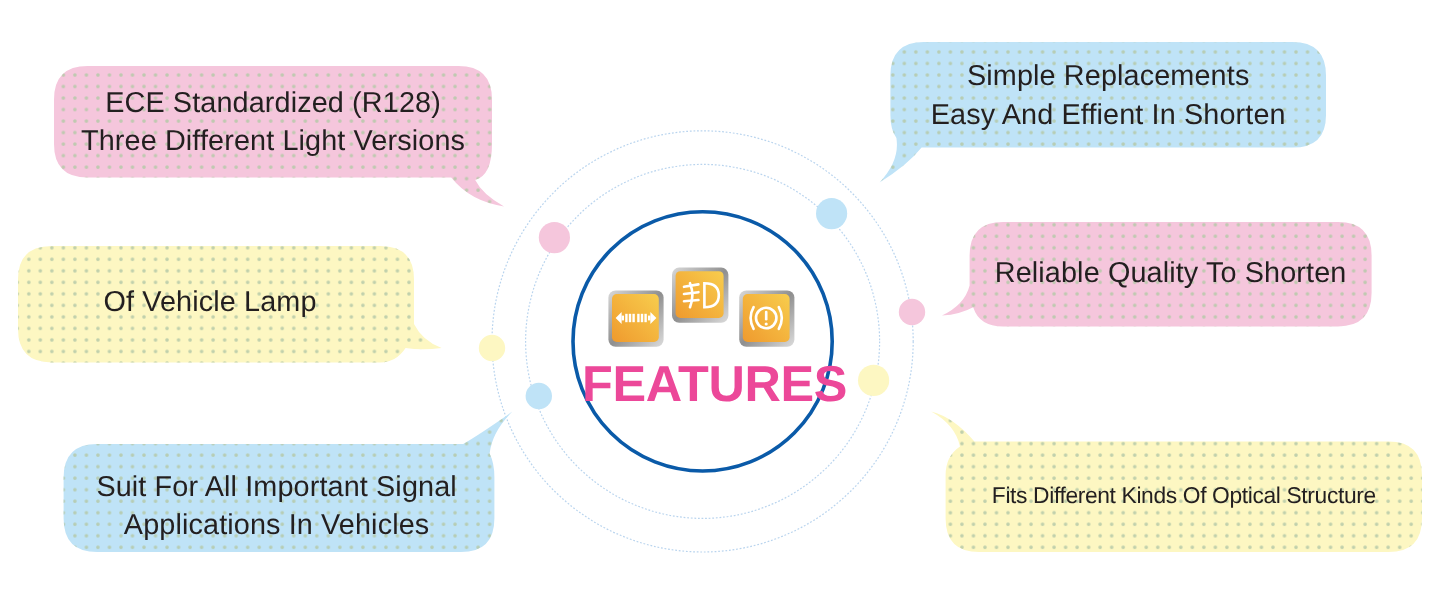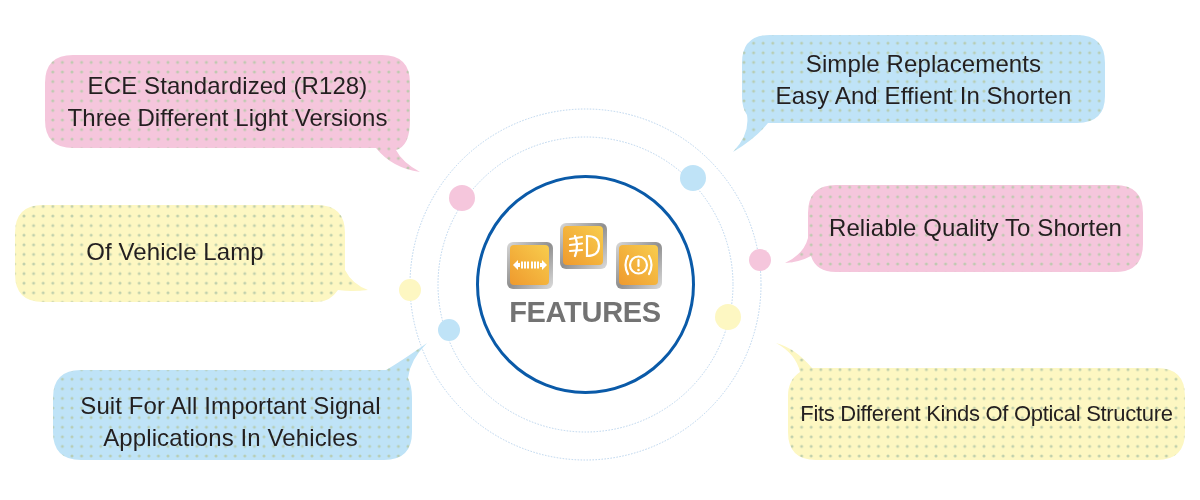--- a/index.html
+++ b/index.html
@@ -6,25 +6,25 @@
   body { width: 1200px; height: 500px; position: relative; overflow: hidden;
          font-family: "Liberation Sans", sans-serif; }
   #stage { position: absolute; left: 0; top: 0; width: 1200px; height: 500px; }
   .bubble-text {
     position: absolute; display: flex; flex-direction: column;
     align-items: center; justify-content: center; text-align: center;
     color: #231f20; font-size: 24px; line-height: 32px; letter-spacing: 0.1px;
     font-family: "Liberation Sans", sans-serif;
   }
   .bubble-text span { display: block; white-space: nowrap; }
-  #b5 { font-size: 22px; letter-spacing: -0.3px; }
+  #b5 { font-size: 19px; letter-spacing: -0.3px; }
   .title {
     position: absolute; left: 485px; top: 296px; width: 200px; text-align: center;
-    font-family: "Liberation Sans", sans-serif; font-weight: bold; font-size: 29px;
-    color: #737373; letter-spacing: -0.3px;
+    font-family: "Liberation Sans", sans-serif; font-weight: bold; font-size: 42px;
+    color: #ec4899; letter-spacing: -0.3px;
   }
 </style>
 </head>
 <body>
 
 <svg id="stage" width="1200" height="500" viewBox="0 0 1200 500" xmlns="http://www.w3.org/2000/svg">
   <defs>
     <pattern id="dots" x="0" y="0" width="9.6" height="9.6" patternUnits="userSpaceOnUse">
       <circle cx="4.8" cy="4.8" r="1.5" fill="#b5c9a8"></circle>
     </pattern>

